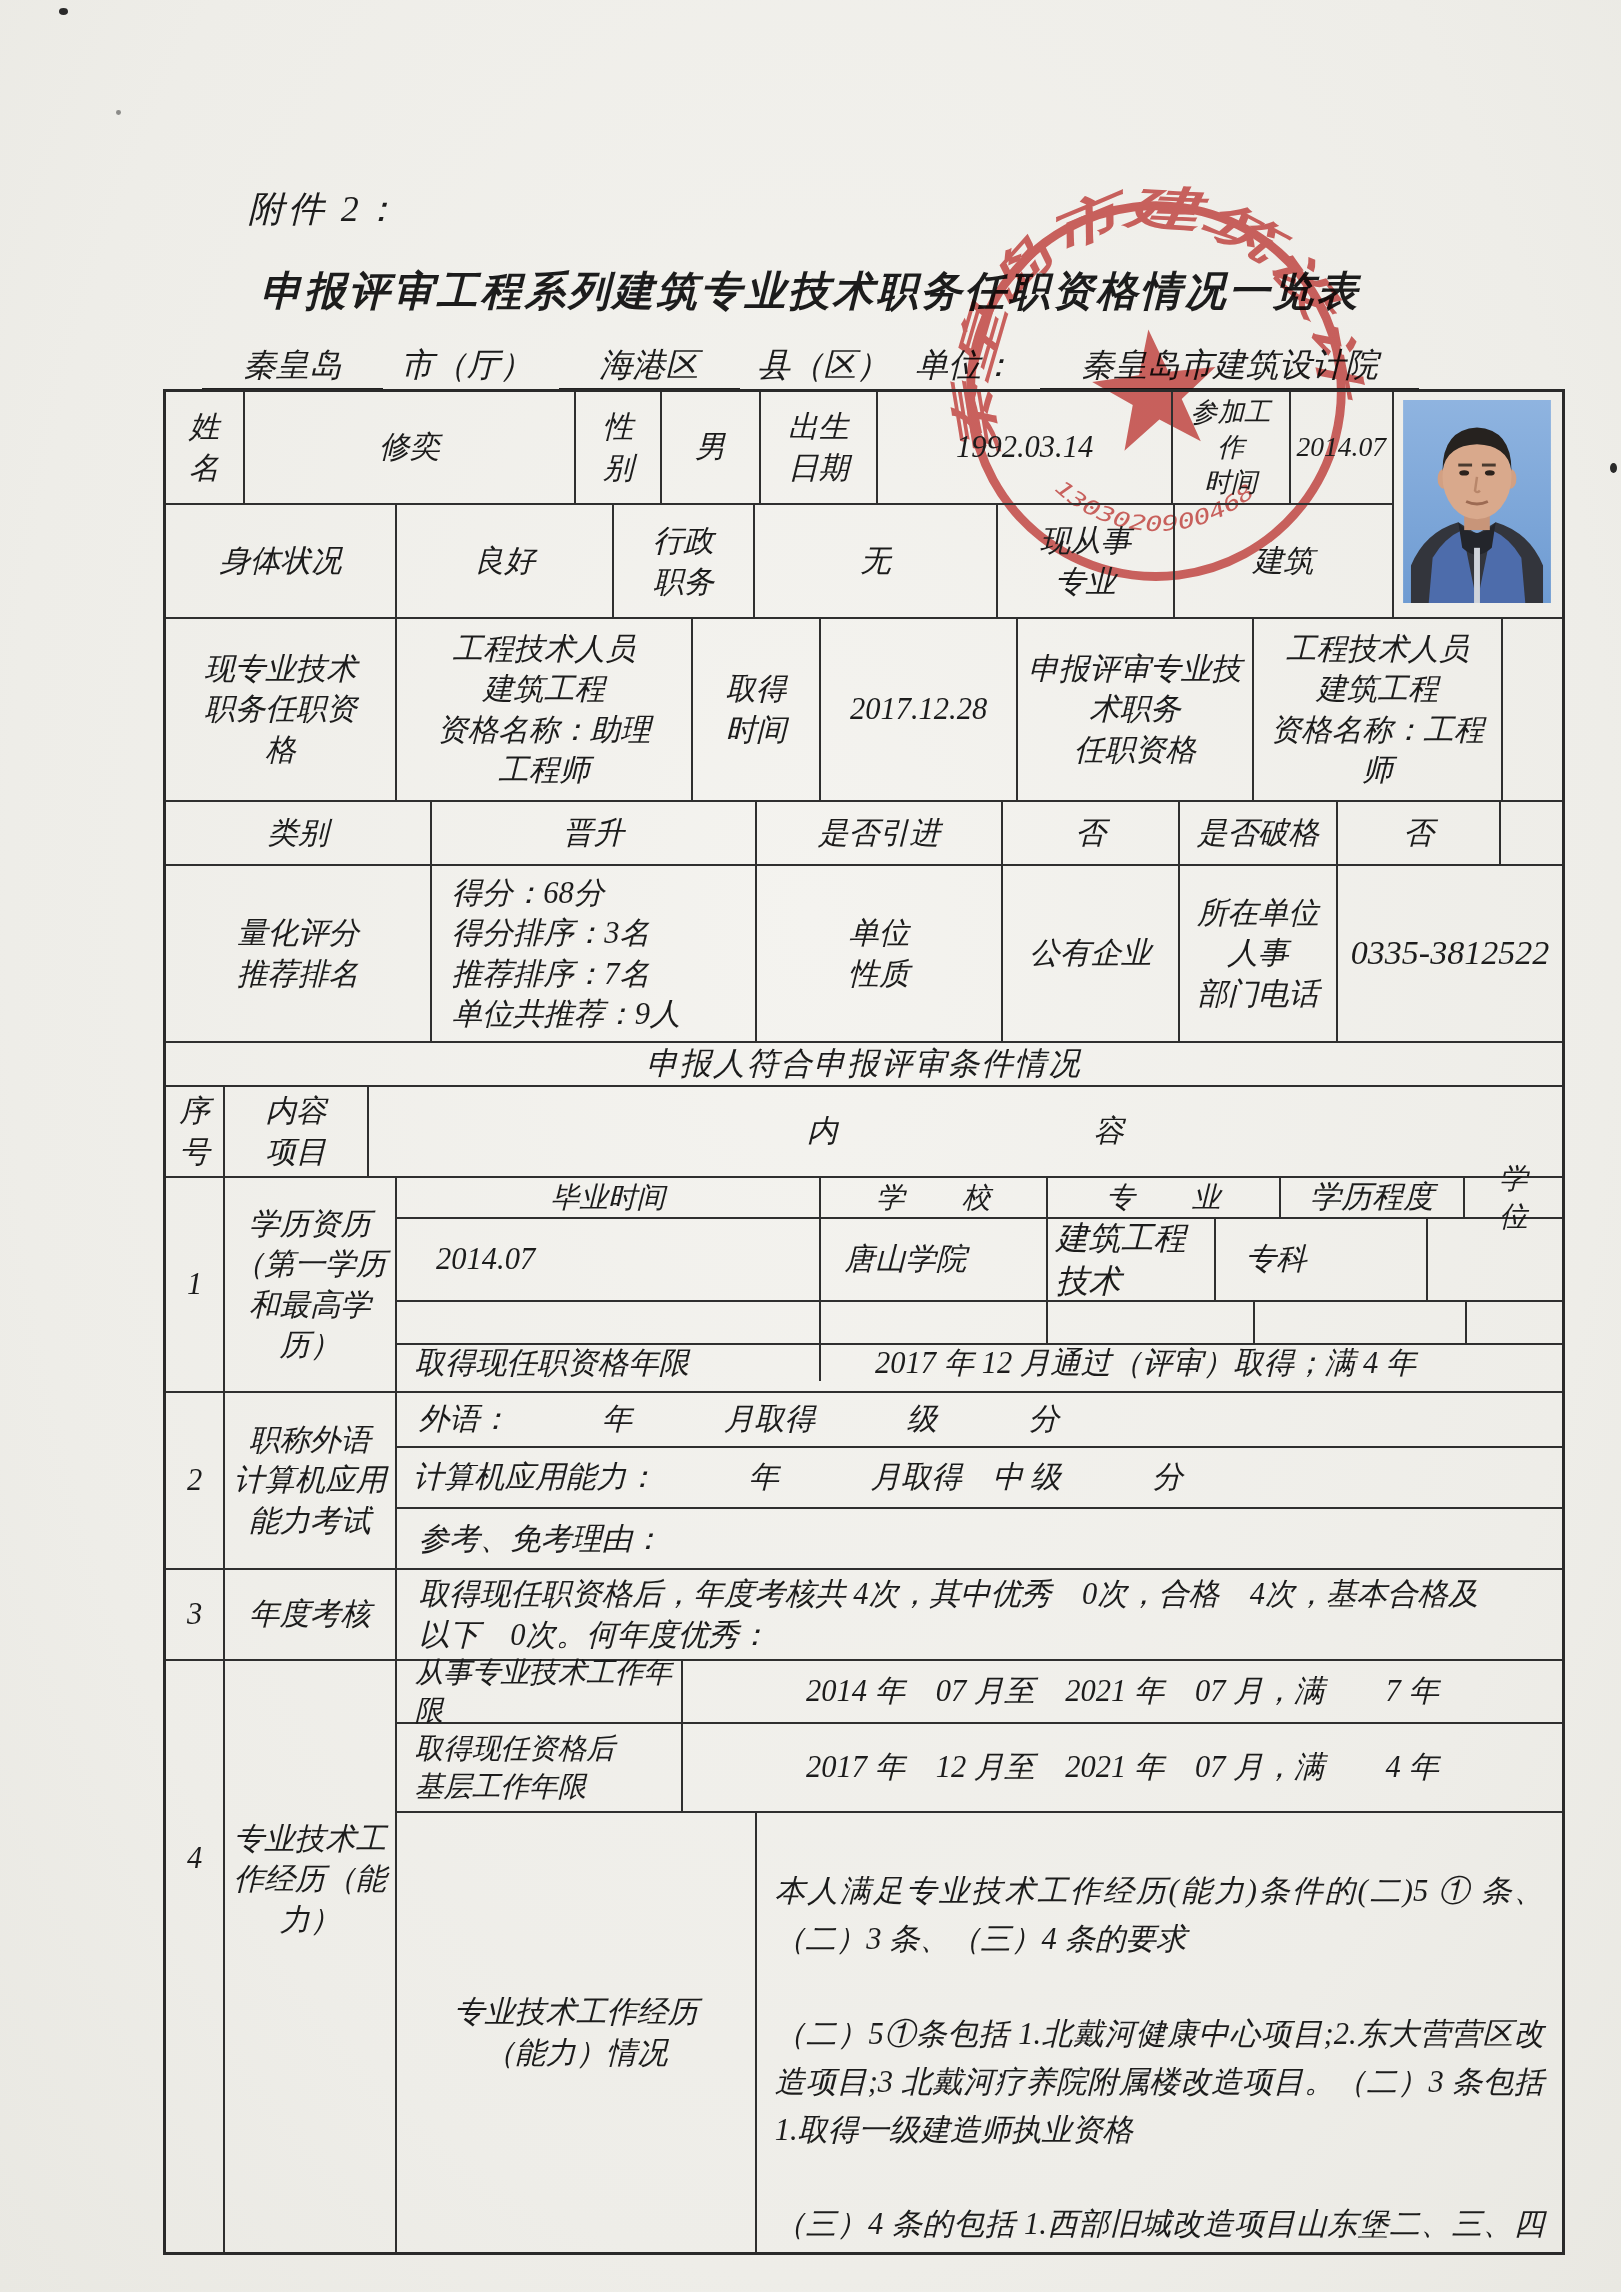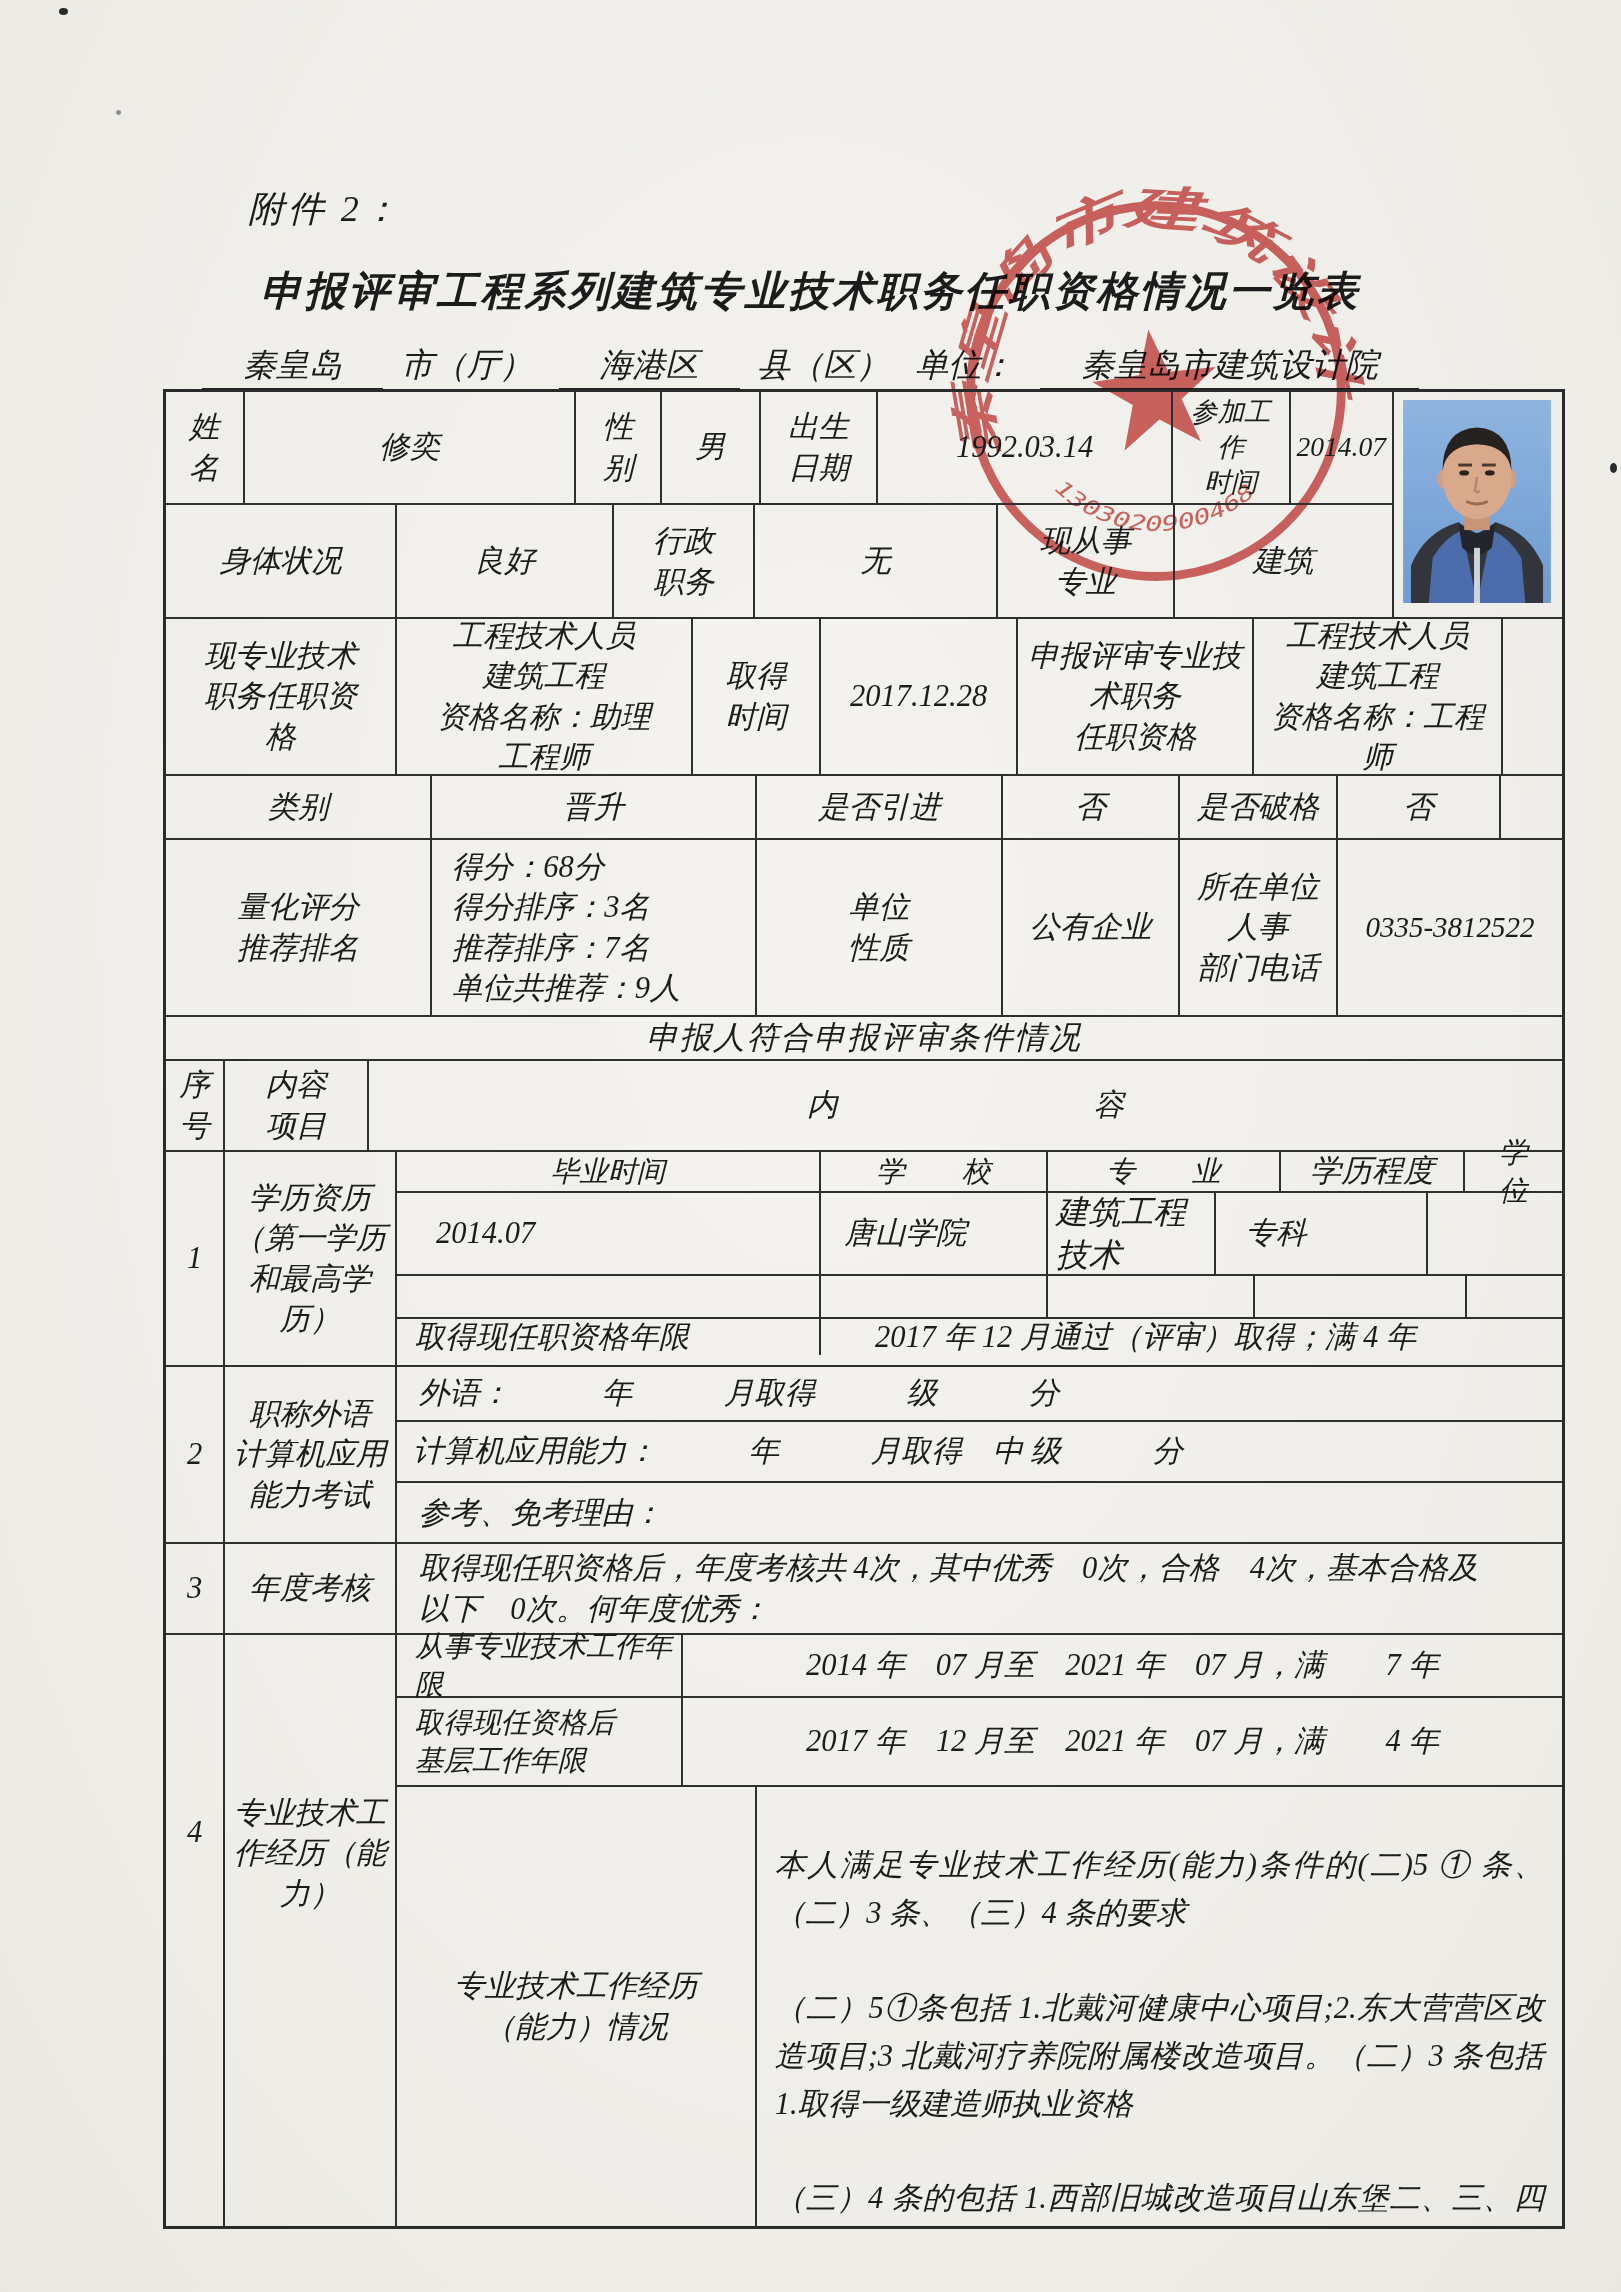--- a/index.html
+++ b/index.html
@@ -86,21 +86,21 @@
 职务</div>
           <div class="c" style="width:243px">无</div>
           <div class="c" style="width:177px">现从事
 专业</div>
           <div class="c nb" style="flex:1">建筑</div>
         </div>
       </div>
       <div class="c nb" style="flex:1;border-left:2px solid #2f2f2f"></div>
     </div>
 
-    <div class="band" style="height:157px">
+    <div class="band" style="height:183px">
       <div class="c" style="width:231px">现专业技术
 职务任职资
 格</div>
       <div class="c" style="width:296px">工程技术人员
 建筑工程
 资格名称：助理
 工程师</div>
       <div class="c" style="width:128px">取得
 时间</div>
       <div class="c" style="width:197px">2017.12.28</div>
@@ -128,21 +128,21 @@
       <div class="c left" style="width:325px;padding-left:19.7px">得分：68分
 得分排序：3名
 推荐排序：7名
 单位共推荐：9人</div>
       <div class="c" style="width:246px">单位
 性质</div>
       <div class="c" style="width:177px">公有企业</div>
       <div class="c" style="width:158px">所在单位
 人事
 部门电话</div>
-      <div class="c nb" style="flex:1;font-size:29px">0335-3812522</div>
+      <div class="c nb" style="flex:1;font-size:34px">0335-3812522</div>
     </div>
 
     <div class="band" style="height:44px">
       <div class="c nb" style="flex:1;font-size:31.5px;letter-spacing:2px">申报人符合申报评审条件情况</div>
     </div>
 
     <div class="band" style="height:91px">
       <div class="c" style="width:59px">序
 号</div>
       <div class="c" style="width:144px">内容

